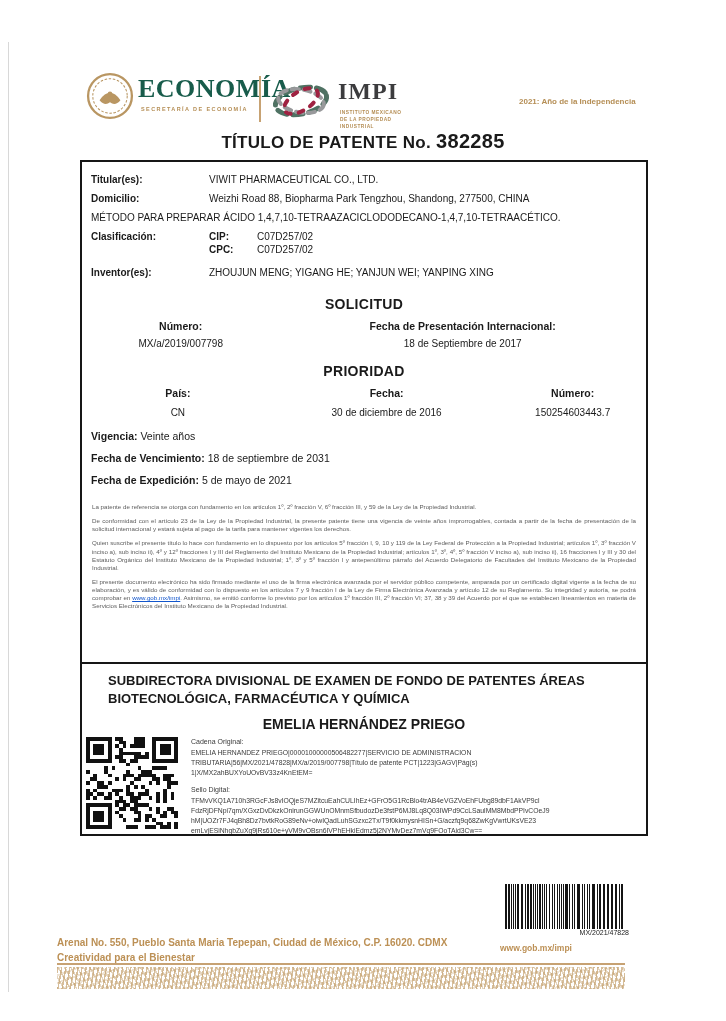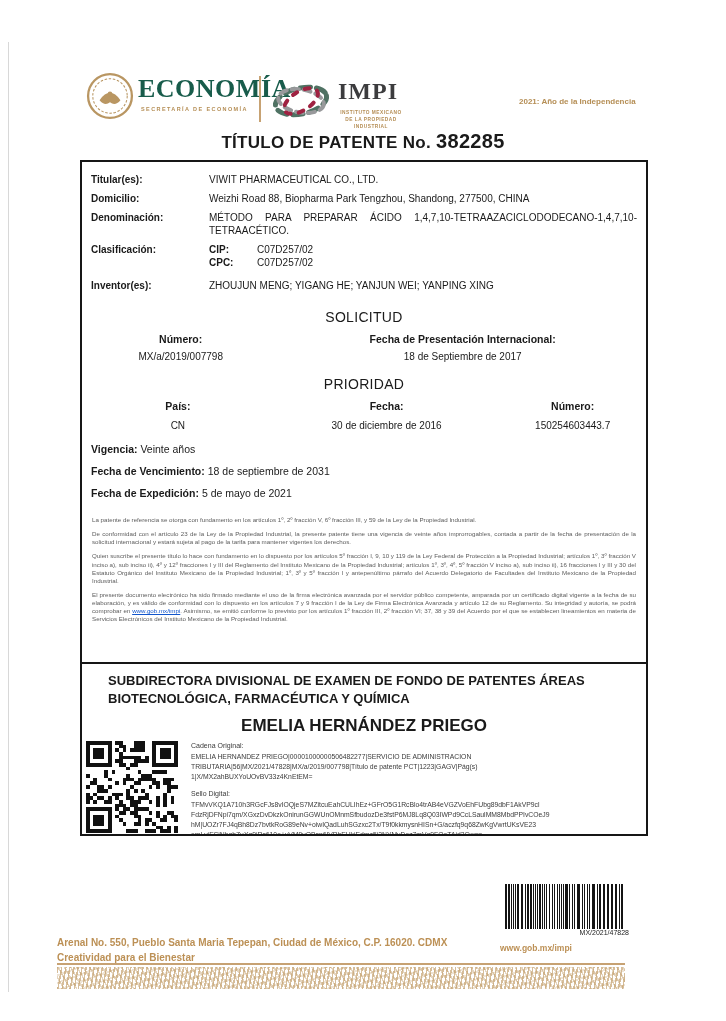--- a/index.html
+++ b/index.html
@@ -1,21 +1,21 @@
 <!DOCTYPE html>
 <html><head>
 <meta charset="utf-8">
 <style>
   html,body{margin:0;padding:0;background:#fff;}
   .page{position:relative;width:726px;height:1021px;background:#fff;overflow:hidden;
         font-family:"Liberation Sans", sans-serif;color:#1a1a1a;}
   .scan-edge{position:absolute;left:8px;top:42px;width:1px;height:950px;background:#d8d8d8;}
 
   
-  .hdr{position:absolute;left:0;top:0;width:726px;height:130px;text-align:center;}
+  .hdr{position:absolute;left:0;top:0;width:726px;height:130px;}
   .seal{position:absolute;left:86px;top:72px;width:48px;height:48px;}
   .econ-word{position:absolute;left:138px;top:74px;font-family:"Liberation Serif",serif;
              font-weight:bold;font-size:26px;color:#185c4b;letter-spacing:.5px;}
   .econ-sub{position:absolute;left:141px;top:106px;font-size:5.5px;font-weight:bold;
             color:#b58e55;letter-spacing:1.4px;}
   .logo-div{position:absolute;left:259px;top:76px;width:1.5px;height:46px;background:#c7a273;}
   .swirl{position:absolute;left:269px;top:76px;width:64px;height:50px;}
   .impi-word{position:absolute;left:338px;top:78px;font-family:"Liberation Serif",serif;
              font-weight:bold;font-size:24px;color:#3c3c3e;letter-spacing:1px;}
   .impi-sub{position:absolute;left:340px;top:109px;width:62px;font-size:4.8px;font-weight:bold;
@@ -29,37 +29,37 @@
 
   
   .box1{position:absolute;left:80px;top:160px;width:564px;height:492px;border:2px solid #161616;
         padding:8px 0 0 0;box-sizing:content-box;font-size:10px;overflow:hidden;}
   .row{display:flex;padding:3px 9px;line-height:1.3;}
   .row .lbl{width:118px;flex:none;font-weight:bold;}
   .row .val{flex:1;}
   .just{text-align:justify;}
   .subrow{display:flex;}
   .subrow .slbl{width:48px;font-weight:bold;}
-  .sec-head{text-align:center;font-weight:normal;font-size:14px;margin:14px 0 8px 0;letter-spacing:.3px;}
+  .sec-head{text-align:center;font-weight:bold;font-size:14px;margin:14px 0 8px 0;letter-spacing:.3px;}
   .grid2{display:grid;grid-template-columns:35% 65%;text-align:center;row-gap:6px;}
   .grid3{display:grid;grid-template-columns:34% 40% 26%;text-align:center;row-gap:8px;margin-top:2px;}
   .glbl{font-weight:bold;font-size:10.5px;}
   .gval{font-size:10px;}
   .vrow{padding:3px 9px;font-size:10.5px;line-height:1.5;}
   .vrow .vlbl{font-weight:bold;}
   .fine{margin:6px 10px 0 10px;font-size:6.2px;line-height:1.3;color:#5c5c5c;text-align:justify;}
   .fine:first-of-type{margin-top:12px;}
   .fine a{color:#1155cc;text-decoration:underline;}
 
   
   .box2{position:absolute;left:80px;top:662px;width:564px;height:170px;border:2.5px solid #161616;
         overflow:hidden;}
   .sig-role{margin-top:8px;text-align:left;font-weight:bold;font-size:13px;line-height:1.35;
             padding:0 26px;}
-  .sig-name{margin-top:9px;text-align:center;font-weight:bold;font-size:17px;}
+  .sig-name{margin-top:9px;text-align:center;font-weight:bold;font-size:14px;}
   .sig-row{display:flex;margin:5px 0 0 4px;}
   .qr{width:92px;height:92px;flex:none;}
   .sig-text{margin-left:13px;font-size:6.8px;line-height:1.5;color:#3a3a3a;}
   .sig-text .grp-label{font-size:7px;}
   .sig-gap{height:7px;}
 
   
   .barcode{position:absolute;left:505px;top:884px;width:124px;height:45px;display:flex;align-items:stretch;}
   .barcode span{background:#141414;height:100%;flex:none;}
   .barcode-num{position:absolute;left:505px;top:929px;width:124px;text-align:right;font-size:7px;color:#222;}
@@ -112,21 +112,20 @@
   <div class="box1">
     <div class="row">
       <span class="lbl">Titular(es):</span>
       <span class="val">VIWIT PHARMACEUTICAL CO., LTD.</span>
     </div>
     <div class="row">
       <span class="lbl">Domicilio:</span>
       <span class="val">Weizhi Road 88, Biopharma Park Tengzhou, Shandong, 277500, CHINA</span>
     </div>
     <div class="row">
-      <span class="lbl">Denominación:</span>
       <span class="val just">MÉTODO PARA PREPARAR ÁCIDO 1,4,7,10-TETRAAZACICLODODECANO-1,4,7,10-TETRAACÉTICO.</span>
     </div>
     <div class="row">
       <span class="lbl">Clasificación:</span>
       <span class="val">
         <span class="subrow">
           <span class="slbl">CIP:</span>
           <span>C07D257/02</span>
         </span>
         <span class="subrow">

